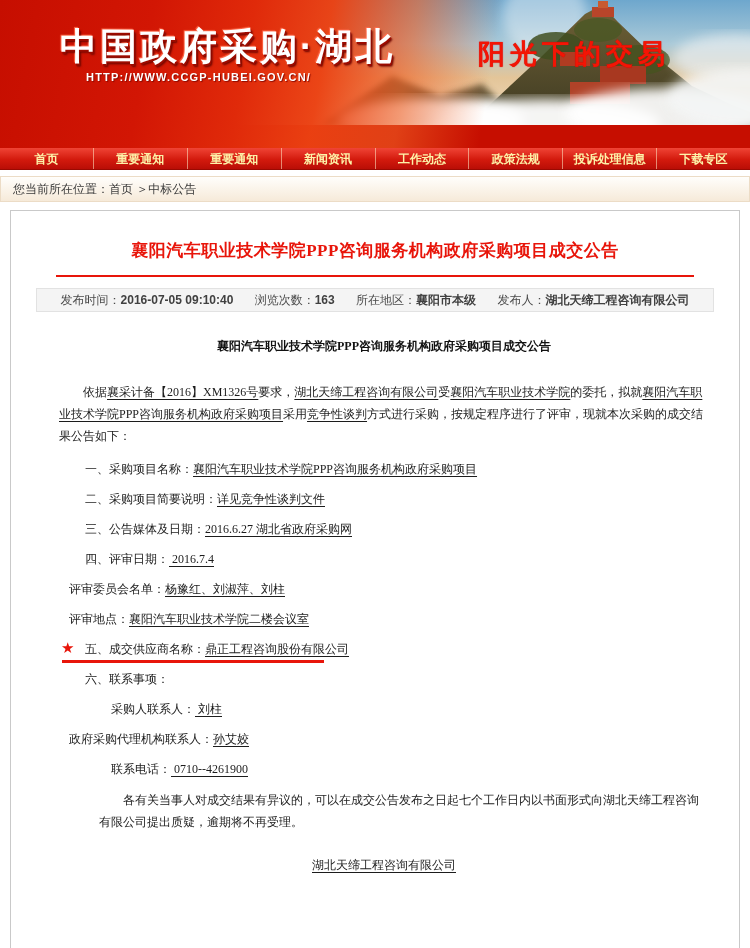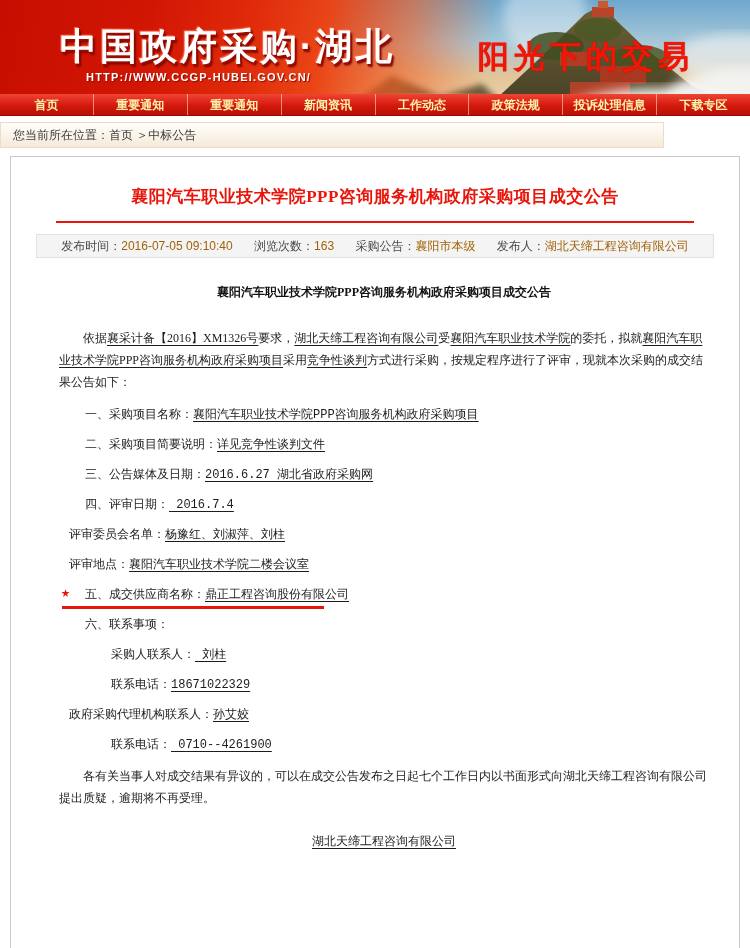--- a/index.html
+++ b/index.html
@@ -1,75 +1,75 @@
 <!DOCTYPE html>
 <html><head>
 <meta charset="utf-8">
 <style>
   * { margin:0; padding:0; box-sizing:border-box; }
   html,body { width:750px; }
   body { height:948px; overflow:hidden; background:#fff;
          font-family:"Liberation Sans","DejaVu Sans",sans-serif; }
 
   
-  .banner { position:relative; width:750px; height:94px; overflow:hidden; background:#c60e00; }
+  .banner { position:relative; width:750px; height:148px; overflow:hidden; background:#c60e00; }
   .banner-art { position:absolute; inset:0; width:750px; height:125px; }
   .banner-red { position:absolute; inset:0;
     background:linear-gradient(100deg,#c60e00 0%,#d21604 20%,#e02a0a 33%,
       rgba(235,65,18,.97) 43%, rgba(240,95,35,.62) 54%, rgba(244,125,55,0) 65%); }
   .site-title { position:absolute; left:60px; top:22px; font-size:37px; font-weight:bold;
     color:#fff; letter-spacing:3px;
     text-shadow:1px 2px 0 #9c0b00, 2px 3px 2px #6e0600, -1px -1px 1px #ff6a4a; }
   .site-url { position:absolute; left:86px; top:71px; font-size:11px; font-weight:bold;
     color:#fff; letter-spacing:1.2px; text-shadow:1px 1px 1px #8a0a00; }
-  .slogan { position:absolute; left:478px; top:36px; font-size:31px; font-weight:bold;
+  .slogan { position:absolute; left:478px; top:36px; font-size:27px; font-weight:bold;
     color:#f31505; letter-spacing:5px; text-shadow:0 0 1px #c00; }
 
   
   .navbar { display:flex; width:750px; height:22px;
     background:linear-gradient(#f04435,#d31a0d 55%,#b90e06);
     border-bottom:1px solid #9a0a02; }
   .nav-item { flex:1; display:block; text-align:center; line-height:22px;
     font-size:12px; font-weight:bold; color:#fdf3a9; text-decoration:none;
     border-left:1px solid rgba(255,235,200,.55); cursor:pointer; }
   .nav-item:first-child { border-left:none; }
 
   
   .crumbwrap { padding:6px 0 0; background:#fff; }
-  .breadcrumb { width:664px; height:26px; line-height:24px;
+  .breadcrumb { width:750px; height:26px; line-height:24px;
     background:linear-gradient(#fffefb,#f6ead9); border:1px solid #ecdcc6;
     font-size:12px; color:#3a3a3a; padding-left:12px; }
   .breadcrumb a { color:#3a3a3a; text-decoration:none; cursor:pointer; }
 
   
   .panel { margin:8px 10px 0; height:892px; background:#fff;
     border:1px solid #c9c9c9; overflow:hidden; }
   .art-title { margin:28px 18px 0; text-align:center; color:#e8150a;
     font-family:"Liberation Serif","DejaVu Serif",serif;
     font-size:17px; font-weight:bold; letter-spacing:.5px; }
   .red-rule { height:2px; background:#e8150a; margin:13px 45px 0; }
   .meta { margin:11px 25px 0; background:#f4f4f4; border:1px solid #e2e2e2;
     height:24px; line-height:22px; text-align:center; font-size:12px; color:#4a4a4a;
     white-space:nowrap; }
   .meta .pair { margin:0 9px; }
-  .m-value { color:#a16207; }
+  .m-value { color:#404040;font-weight:bold; }
 
   
   .doc { margin:26px 30px 0 48px; color:#1c1c1c; font-size:12px;
     font-family:"Liberation Serif","DejaVu Serif",serif; }
   .doc-title { text-align:center; font-size:12px; font-weight:bold; margin:0 0 26px; color:#111; }
   .doc-para { line-height:22px; text-indent:2em; margin:0 0 12px; }
   .u { text-decoration:underline; text-underline-offset:3px; }
-  .doc-row { position:relative; line-height:20px; margin-bottom:10px;font-family:Liberation Mono, monospace; }
+  .doc-row { position:relative; line-height:20px; margin-bottom:10px; }
   .lvl0 { padding-left:10px; }
   .lvl1 { padding-left:26px; }
   .lvl2 { padding-left:52px; }
   .star { position:absolute; left:2px; top:0; color:#e8150a; font-size:15px; line-height:18px; }
   .red-mark { position:absolute; left:3px; bottom:-4px; width:262px; height:3px; background:#e8150a; }
-  .closing { margin-top:10px; }
+  .closing { margin-top:10px;margin-left:40px; }
   .sig { text-align:center; margin-top:22px; line-height:20px; }
 </style>
 </head>
 <body>
 
 <header class="banner">
   <svg class="banner-art" viewBox="0 0 750 125" preserveAspectRatio="none">
     <defs>
       <linearGradient id="sky" x1="0" y1="0" x2="0" y2="1">
         <stop offset="0" stop-color="#6ea7cd"></stop>
@@ -130,39 +130,38 @@
   </div>
 </div>
 
 <main class="panel">
   <h1 class="art-title">襄阳汽车职业技术学院PPP咨询服务机构政府采购项目成交公告</h1>
   <div class="red-rule"></div>
 
   <div class="meta">
     <span class="pair"><span class="m-label">发布时间：</span><span class="m-value">2016-07-05 09:10:40</span></span>
     <span class="pair"><span class="m-label">浏览次数：</span><span class="m-value">163</span></span>
-    <span class="pair"><span class="m-label">采购公告：</span><span class="m-value">襄阳市本级</span></span>
+    <span class="pair"><span class="m-label">所在地区：</span><span class="m-value">襄阳市本级</span></span>
     <span class="pair"><span class="m-label">发布人：</span><span class="m-value">湖北天缔工程咨询有限公司</span></span>
   </div>
 
   <div class="doc">
     <h2 class="doc-title">襄阳汽车职业技术学院PPP咨询服务机构政府采购项目成交公告</h2>
 
     <p class="doc-para"><span>依据</span><span class="u">襄采计备【2016】XM1326号</span><span>要求，</span><span class="u">湖北天缔工程咨询有限公司</span><span>受</span><span class="u">襄阳汽车职业技术学院</span><span>的委托，拟就</span><span class="u">襄阳汽车职业技术学院PPP咨询服务机构政府采购项目</span><span>采用</span><span class="u">竞争性谈判</span><span>方式进行采购，按规定程序进行了评审，现就本次采购的成交结果公告如下：</span></p>
 
     <div class="doc-row lvl1"><span>一、</span><span>采购项目名称：</span><span class="u">襄阳汽车职业技术学院PPP咨询服务机构政府采购项目</span></div>
     <div class="doc-row lvl1"><span>二、</span><span>采购项目简要说明：</span><span class="u">详见竞争性谈判文件</span></div>
     <div class="doc-row lvl1"><span>三、</span><span>公告媒体及日期：</span><span class="u">2016.6.27 湖北省政府采购网</span></div>
     <div class="doc-row lvl1"><span>四、</span><span>评审日期：</span><span class="u"> 2016.7.4</span></div>
     <div class="doc-row lvl0"><span>评审委员会名单：</span><span class="u">杨豫红、刘淑萍、刘柱</span></div>
     <div class="doc-row lvl0"><span>评审地点：</span><span class="u">襄阳汽车职业技术学院二楼会议室</span></div>
     <div class="doc-row lvl1"><span class="star">★</span><span>五、</span><span>成交供应商名称：</span><span class="u">鼎正工程咨询股份有限公司</span><span class="red-mark"></span></div>
     <div class="doc-row lvl1"><span>六、</span><span>联系事项：</span></div>
     <div class="doc-row lvl2"><span>采购人联系人：</span><span class="u"> 刘柱</span></div>
-    <div class="doc-row lvl2"><span>联系电话：</span><span class="u">18671022329</span></div>
     <div class="doc-row lvl0"><span>政府采购代理机构联系人：</span><span class="u">孙艾姣</span></div>
     <div class="doc-row lvl2"><span>联系电话：</span><span class="u"> 0710--4261900</span></div>
 
     <p class="doc-para closing">各有关当事人对成交结果有异议的，可以在成交公告发布之日起七个工作日内以书面形式向湖北天缔工程咨询有限公司提出质疑，逾期将不再受理。</p>
 
     <div class="sig u">湖北天缔工程咨询有限公司</div>
 
   </div>
 </main>
 

